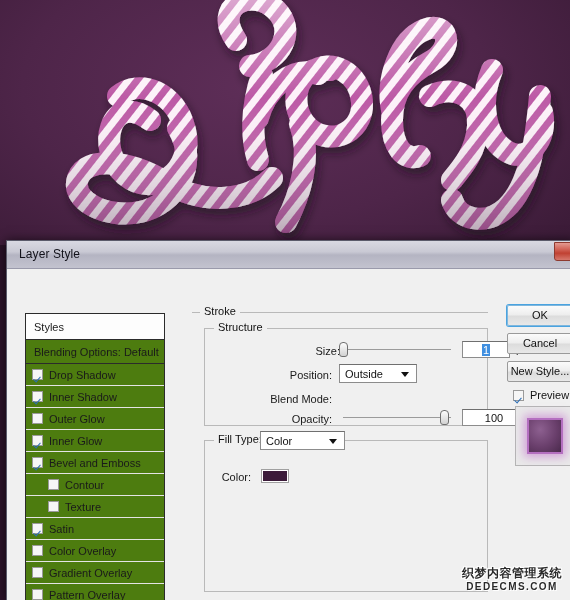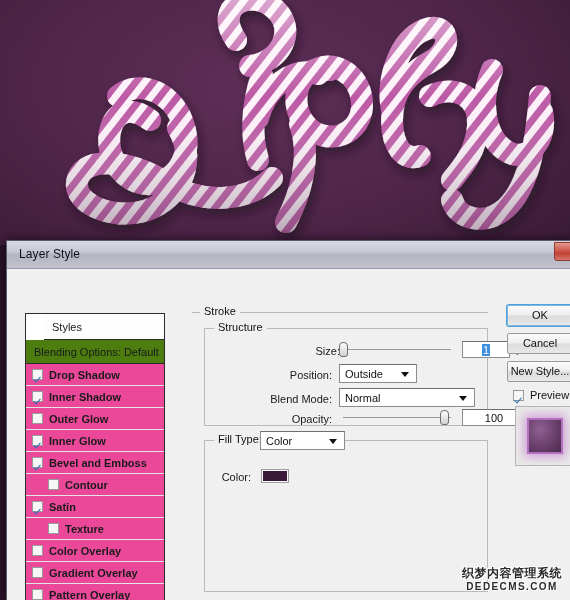--- a/index.html
+++ b/index.html
@@ -79,41 +79,39 @@
     overflow: hidden;
   }
   .styles-header {
     height: 26px;
     line-height: 26px;
     padding-left: 8px;
     font-size: 11px;
     color: #1a1a1a;
     border-bottom: 1px solid #2b2b2b;
     background: #fdfdfd;
-    margin-left: 18px;
   }
   .blend-row {
     height: 24px;
     line-height: 24px;
     padding-left: 8px;
     font-size: 11px;
     color: #1a1a1a;
     border-bottom: 1px solid #2b2b2b;
     background: #4d7c0f;
   }
   .style-row {
     height: 22px;
     display: flex;
     align-items: center;
     padding-left: 6px;
     font-size: 11px;
     color: #1a1a1a;
     border-bottom: 1px solid #e4e4e4;
-    background: #ec4899;
-    font-weight: bold;
+    background: #4d7c0f;
   }
   .style-row.indented { padding-left: 22px; }
 
   .cb {
     width: 11px; height: 11px;
     border: 1px solid #9a9a9a;
     background: #f6f6f6;
     margin-right: 6px;
     flex: 0 0 auto;
     position: relative;
@@ -367,27 +365,27 @@
         <span>Inner Glow</span>
       </div>
       <div class="style-row">
         <span class="cb checked"></span>
         <span>Bevel and Emboss</span>
       </div>
       <div class="style-row indented">
         <span class="cb"></span>
         <span>Contour</span>
       </div>
+      <div class="style-row indented">
+        <span class="cb"></span>
+        <span>Texture</span>
+      </div>
       <div class="style-row">
         <span class="cb checked"></span>
         <span>Satin</span>
-      </div>
-      <div class="style-row indented">
-        <span class="cb"></span>
-        <span>Texture</span>
       </div>
       <div class="style-row">
         <span class="cb"></span>
         <span>Color Overlay</span>
       </div>
       <div class="style-row">
         <span class="cb"></span>
         <span>Gradient Overlay</span>
       </div>
       <div class="style-row">
@@ -413,24 +411,20 @@
       <div class="numbox" style="left:270px; top:36px; width:48px;"><span class="sel">1</span></div>
       <div class="unit" style="left:324px; top:38px;">px</div>
 
       <div class="row-label" style="left:40px; top:64px; width:100px;">Position:</div>
       <div class="dropdown" style="left:147px; top:59px; width:78px;">
         <span>Outside</span>
         <span class="arrow"></span>
       </div>
 
       <div class="row-label" style="left:20px; top:88px; width:120px;">Blend Mode:</div>
-      <div class="dropdown" style="left:147px; top:83px; width:136px;">
-        <span>Normal</span>
-        <span class="arrow"></span>
-      </div>
 
       <div class="row-label" style="left:45px; top:108px; width:95px;">Opacity:</div>
       <div style="position:absolute; left:147px; top:104px; width:113px; height:17px;">
         <div class="slider-track" style="left:4px; width:108px;"></div>
         <div class="slider-thumb" style="left:101px;"></div>
       </div>
       <div class="numbox" style="left:270px; top:104px; width:64px;"><span>100</span></div>
       <div class="unit" style="left:324px; top:106px;">%</div>
 
       <div class="group-title" style="left:22px; top:128px;">Fill Type:</div>

